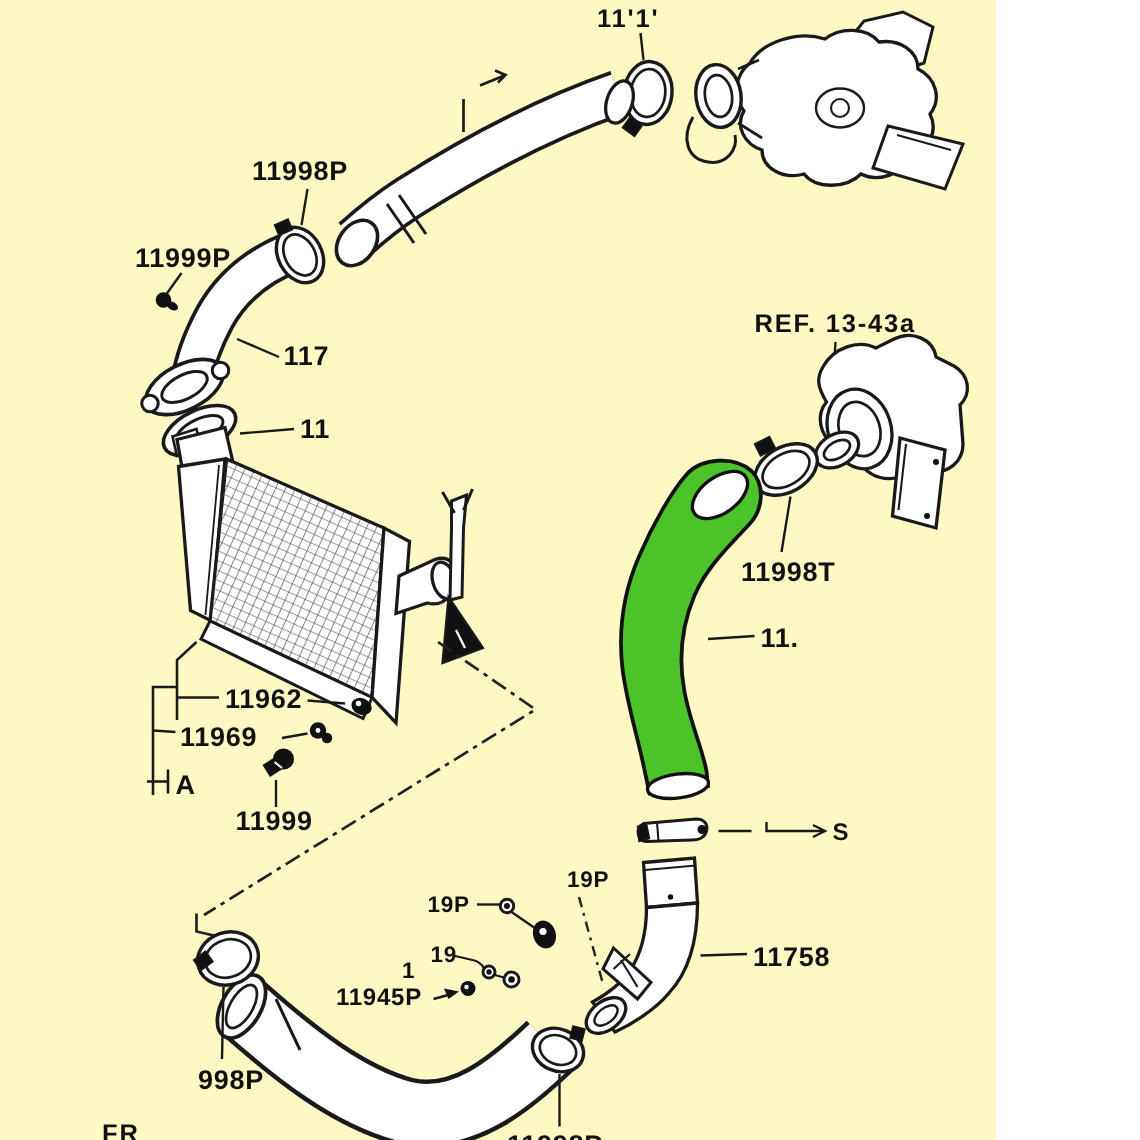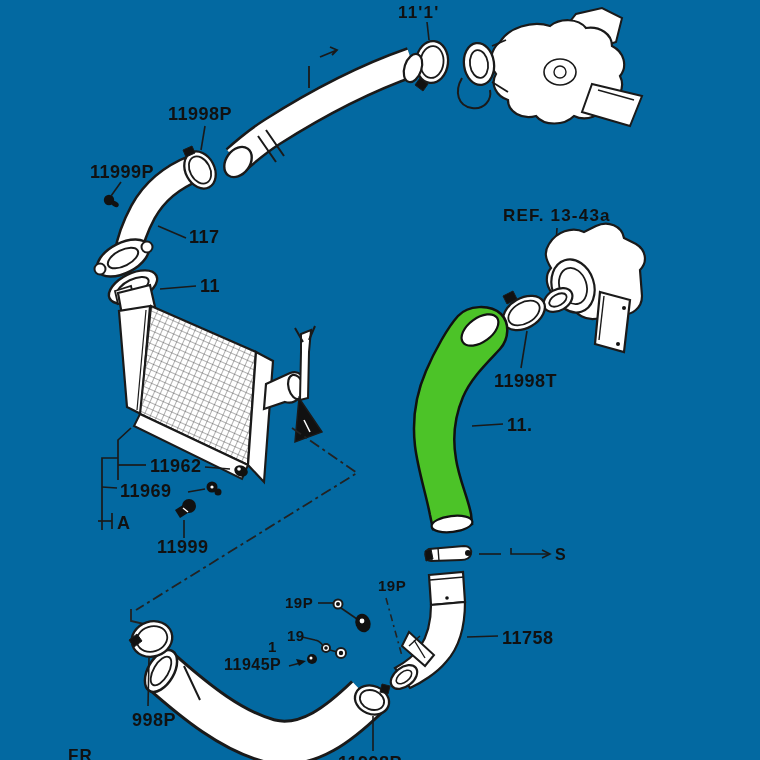--- a/index.html
+++ b/index.html
@@ -1,16 +1,16 @@
 <!DOCTYPE html>
 <html><head>
 <meta charset="utf-8">
 <style>
   html,body{margin:0;padding:0;background:#ffffff;}
-  .wrap{width:760px;height:760px;position:relative;background:#0369a1;overflow:hidden;}
+  .wrap{width:664px;height:760px;position:relative;background:#fef9c3;overflow:hidden;}
   svg{display:block;}
   text{font-family:"Liberation Sans","DejaVu Sans",sans-serif;font-weight:700;fill:#111;letter-spacing:.5px;}
   .t18{font-size:18px;}
   .t17{font-size:17px;letter-spacing:1.2px;}
   .t16{font-size:16px;}
   .t15{font-size:15px;}
 </style>
 </head>
 <body>
 

